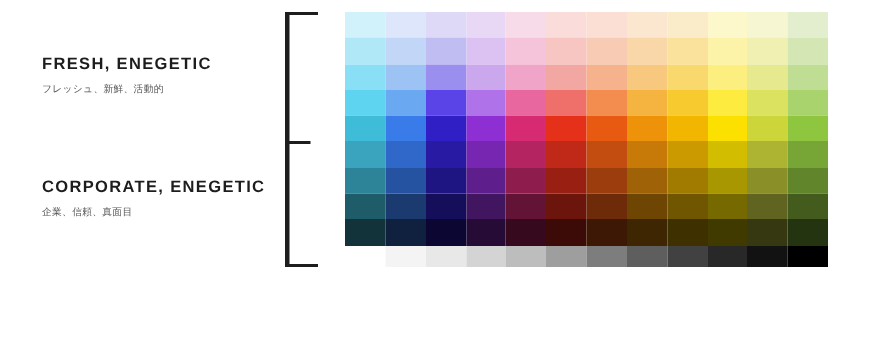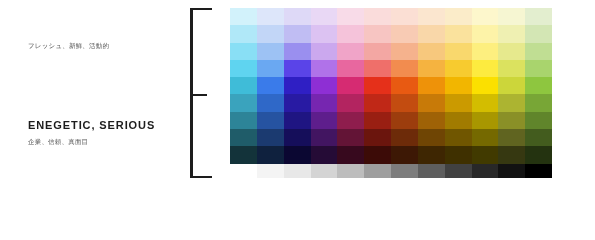--- a/index.html
+++ b/index.html
@@ -96,25 +96,26 @@
   }
   #color-grid .cell { height: 17.3px; }
   #gray-grid  .cell { height: 14px; }
 </style>
 </head>
 <body>
 
 <div id="labels">
 
   <div class="label-block" id="label-block-fresh">
+    <div class="label-title">FRESH, ENEGETIC</div>
     <div class="label-subtitle">フレッシュ、新鮮、活動的</div>
   </div>
 
   <div class="label-block" id="label-block-corporate">
-    <div class="label-title">ENEGETIC, SERIOUS</div>
+    <div class="label-title">CORPORATE, ENEGETIC</div>
     <div class="label-subtitle">企業、信頼、真面目</div>
   </div>
 
 </div>
 
 <div id="bracket">
   <div class="br-spine"></div>
   <div class="br-arm" id="bracket-arm-top"></div>
   <div class="br-arm" id="bracket-arm-mid"></div>
   <div class="br-arm" id="bracket-arm-bottom"></div>

